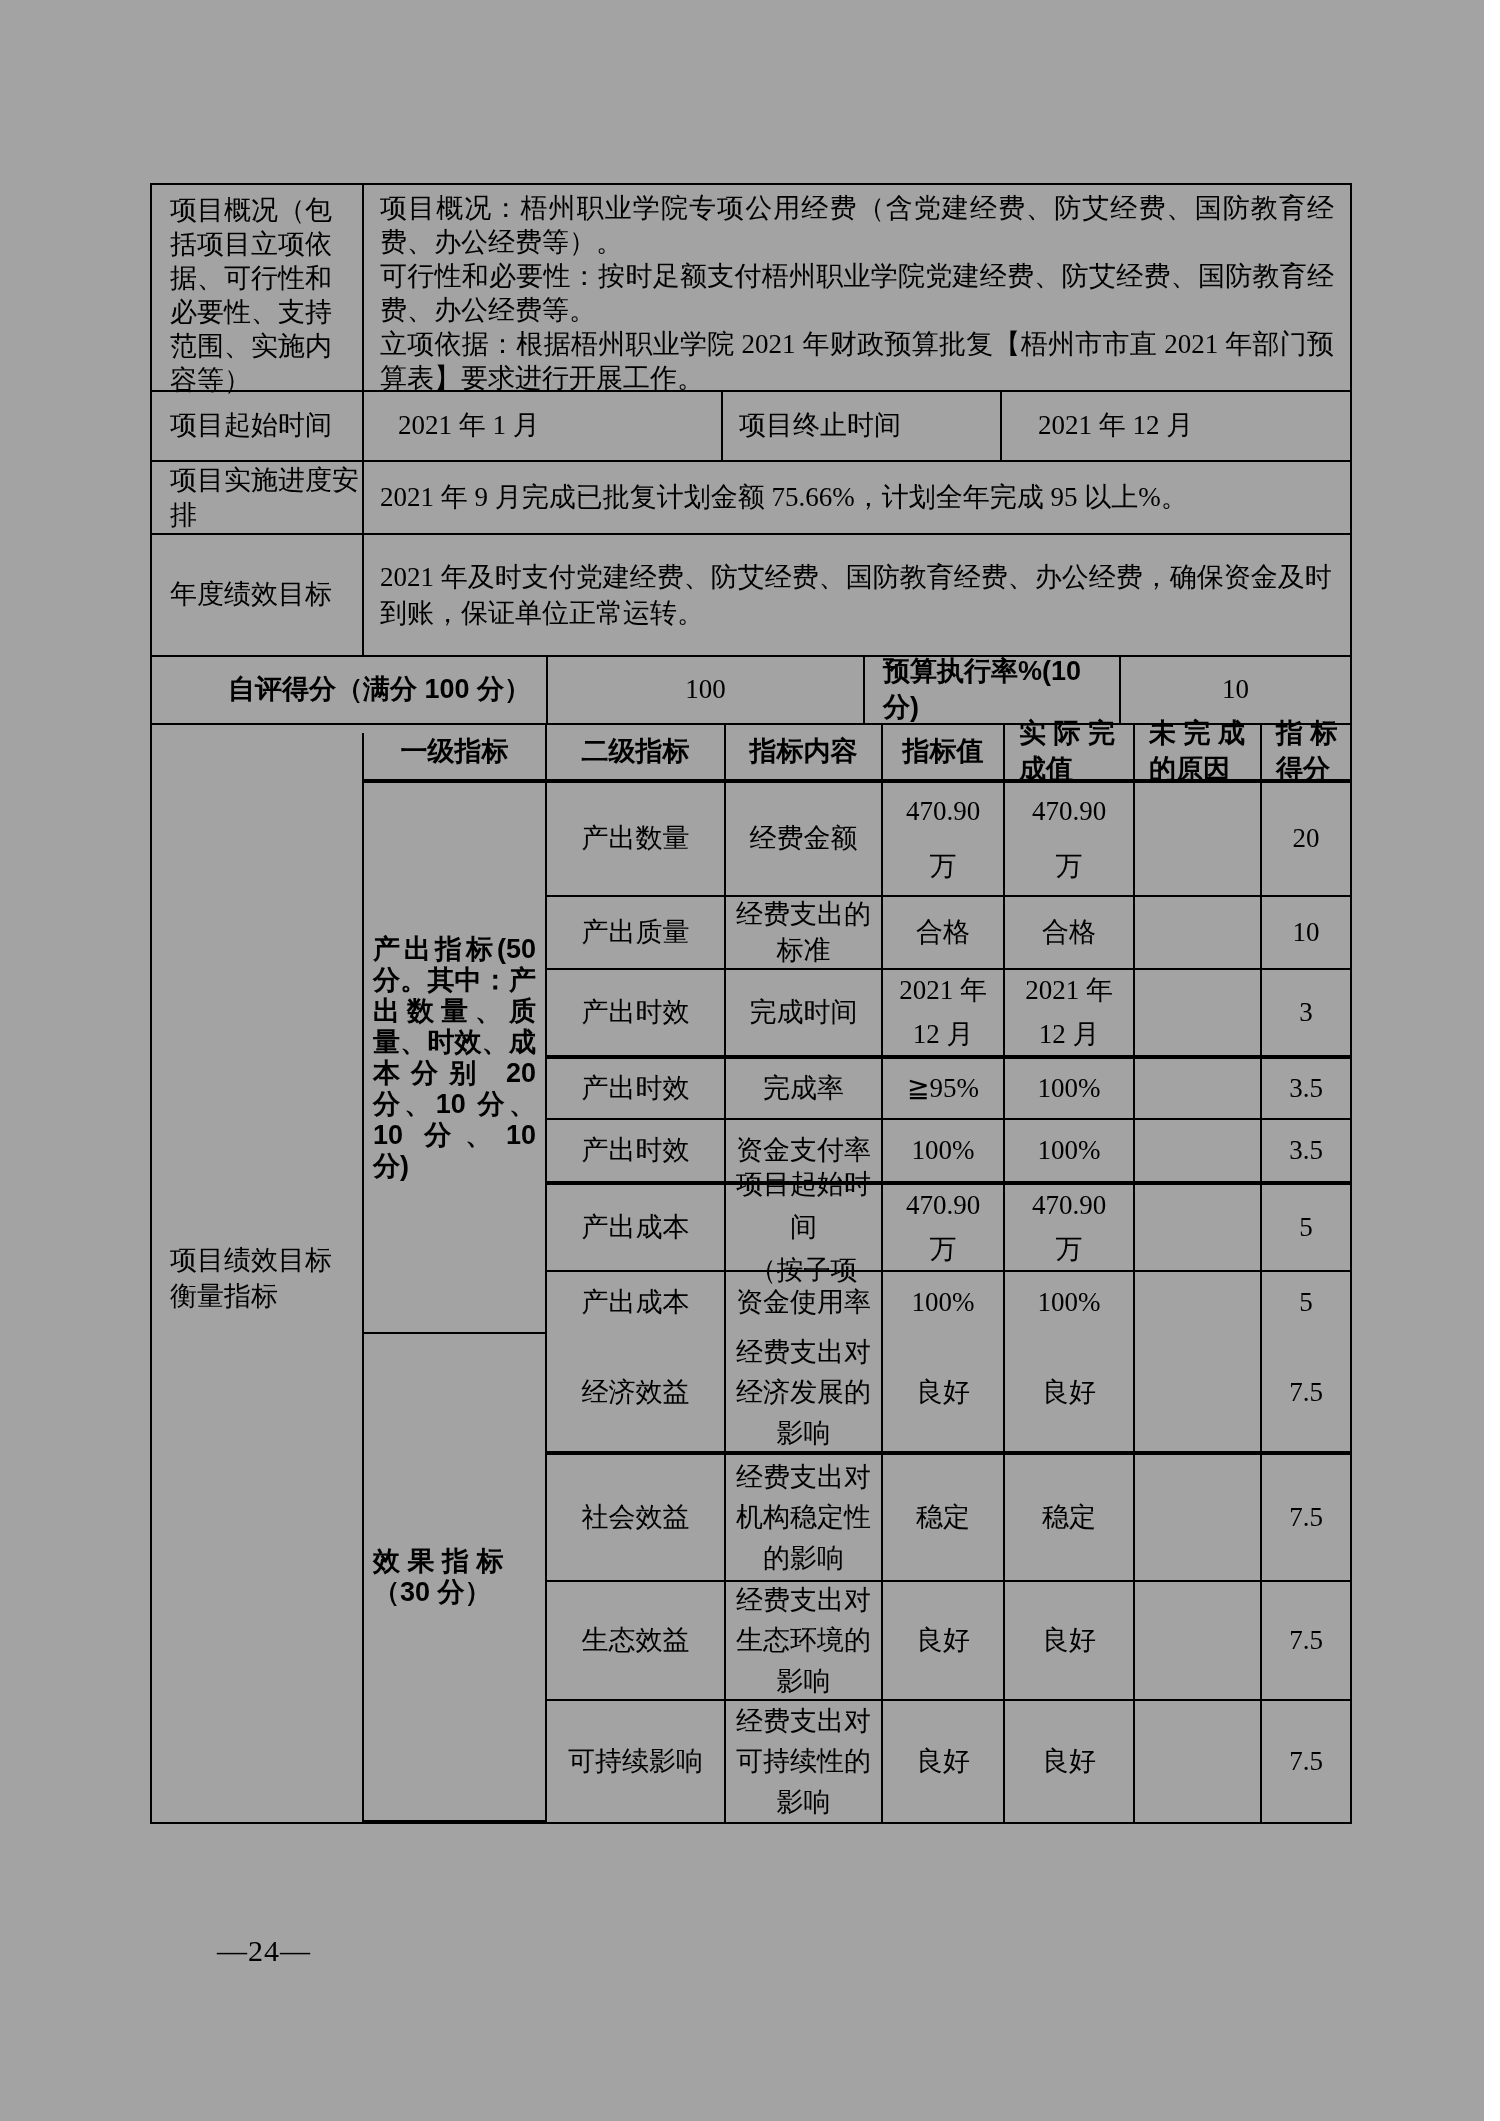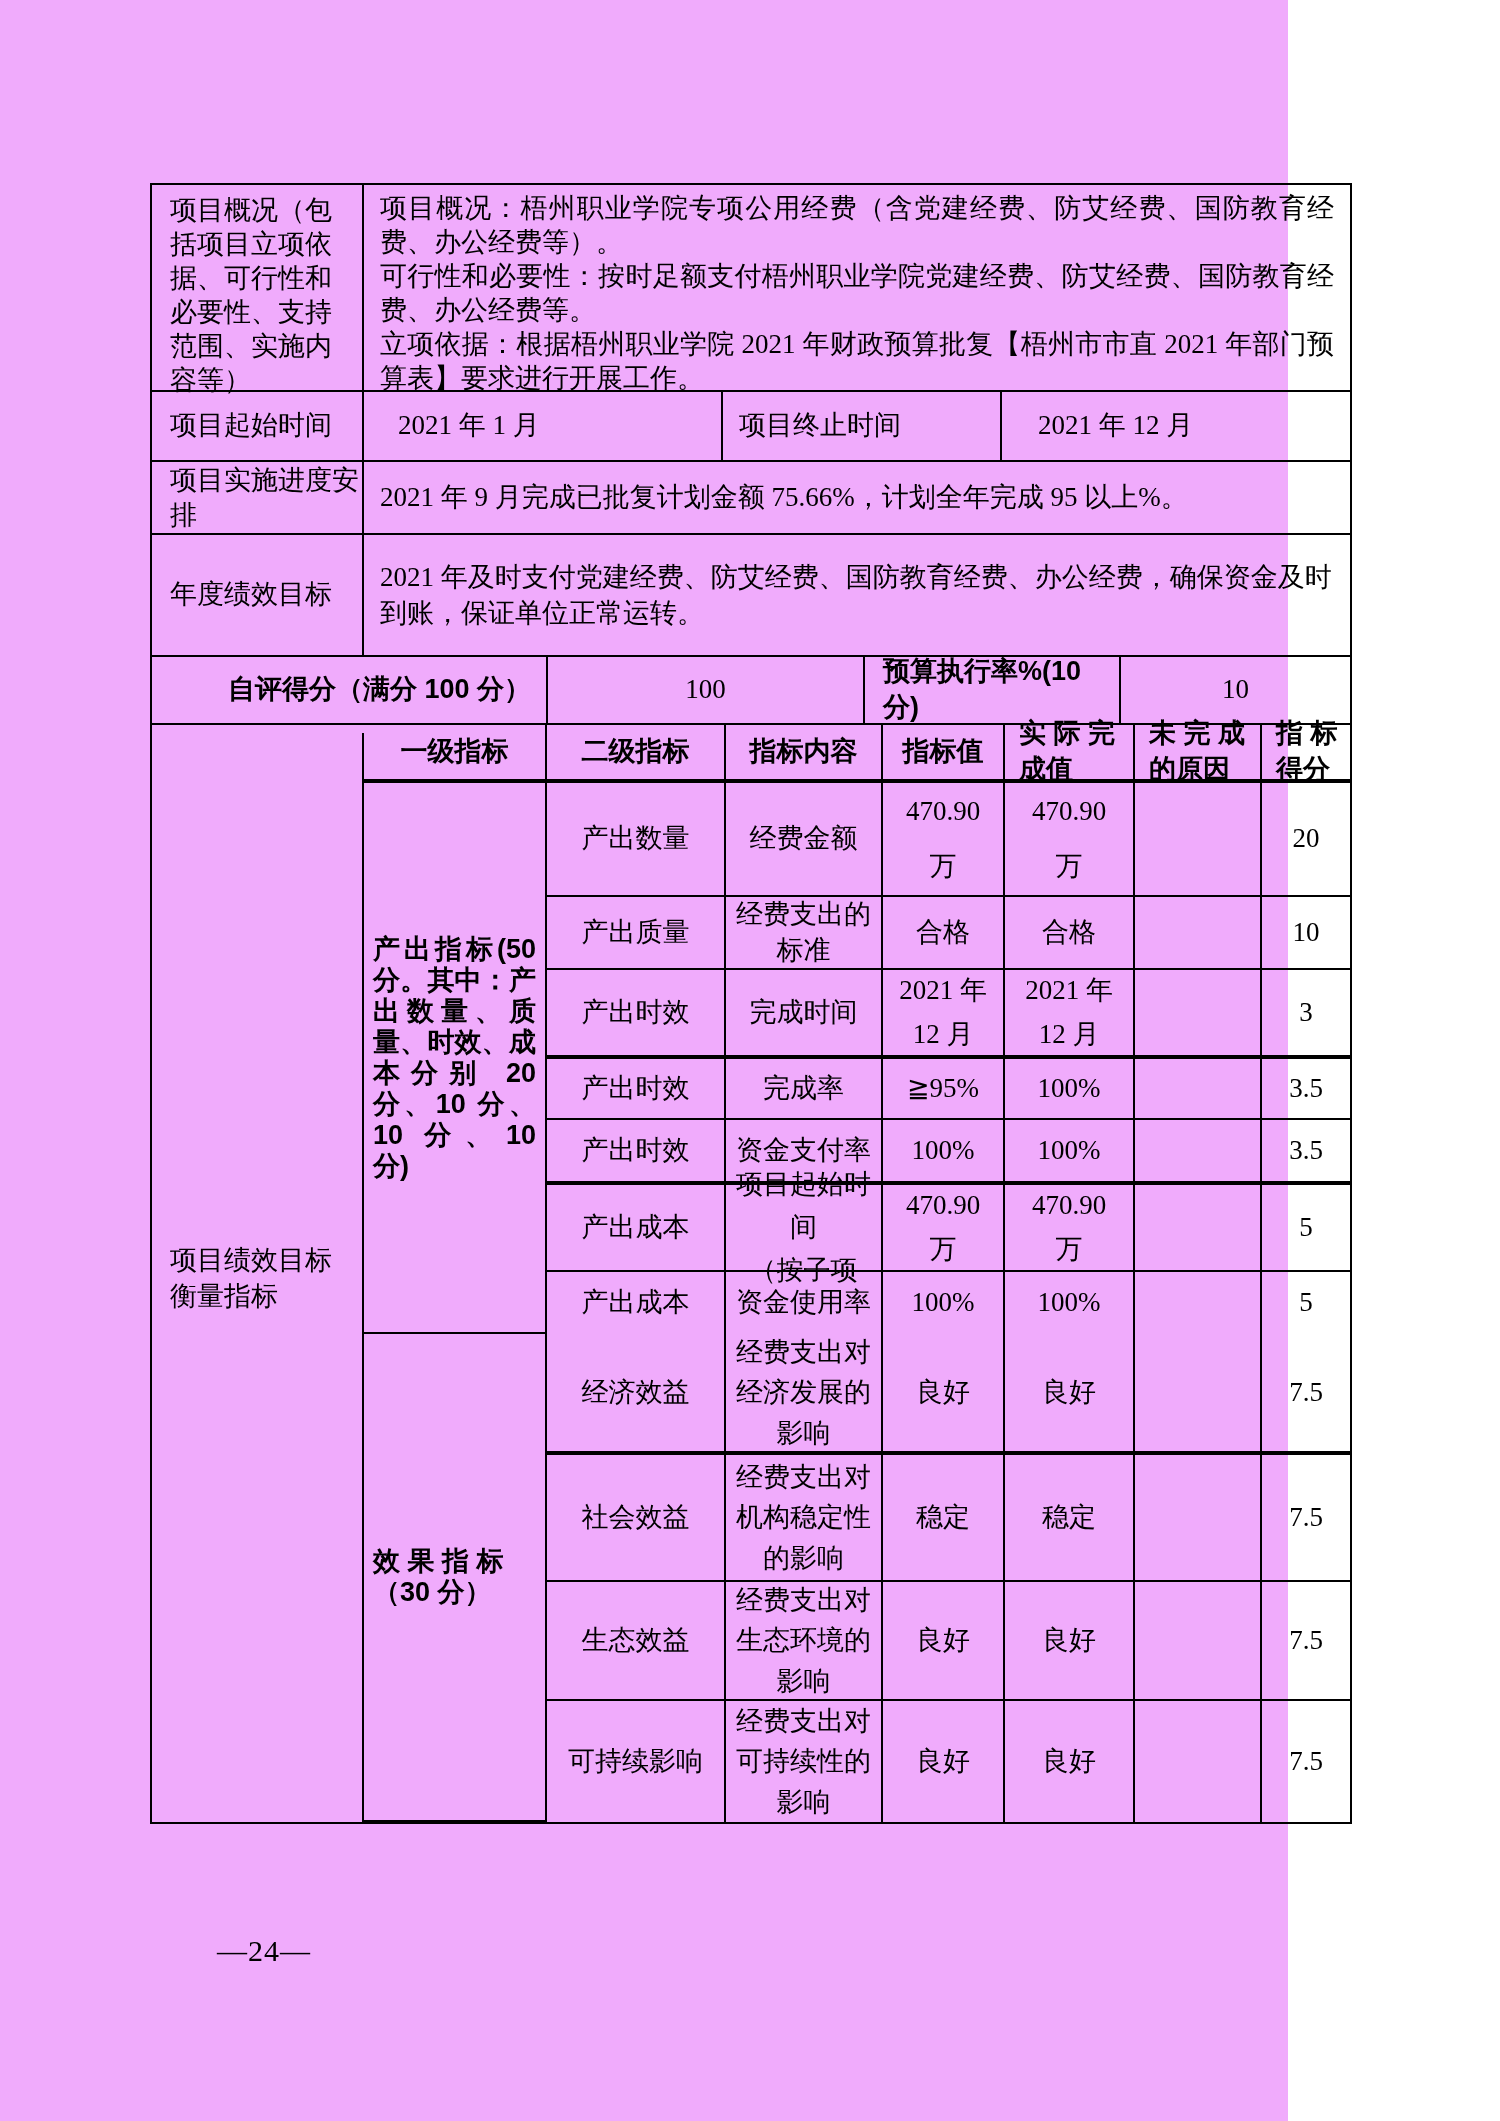--- a/index.html
+++ b/index.html
@@ -1,16 +1,16 @@
 <!DOCTYPE html>
 <html><head>
 <meta charset="utf-8">
 <style>
   html,body{margin:0;padding:0;background:#fff;}
-  .page{position:relative;width:1288px;height:2121px;background:#f0abfc;
+  .page{position:relative;width:1484px;height:2121px;background:#a3a3a3;
         font-family:"Liberation Serif","DejaVu Serif",serif;color:#000;font-size:27px;line-height:1.33;}
   .tbl{position:absolute;left:150px;top:183px;width:1198px;border:2px solid #000;box-sizing:content-box;}
   .row{display:flex;border-bottom:2px solid #000;box-sizing:border-box;}
   .c{box-sizing:border-box;border-right:2px solid #000;display:flex;align-items:center;
      justify-content:center;text-align:center;white-space:pre-line;}
   .nr{border-right:none;}
   .nb{border-bottom:none;}
   .b{font-weight:bold;font-family:"Liberation Sans","DejaVu Sans",sans-serif;}
   .just{text-align:justify;}
   .left{justify-content:flex-start;text-align:left;}

